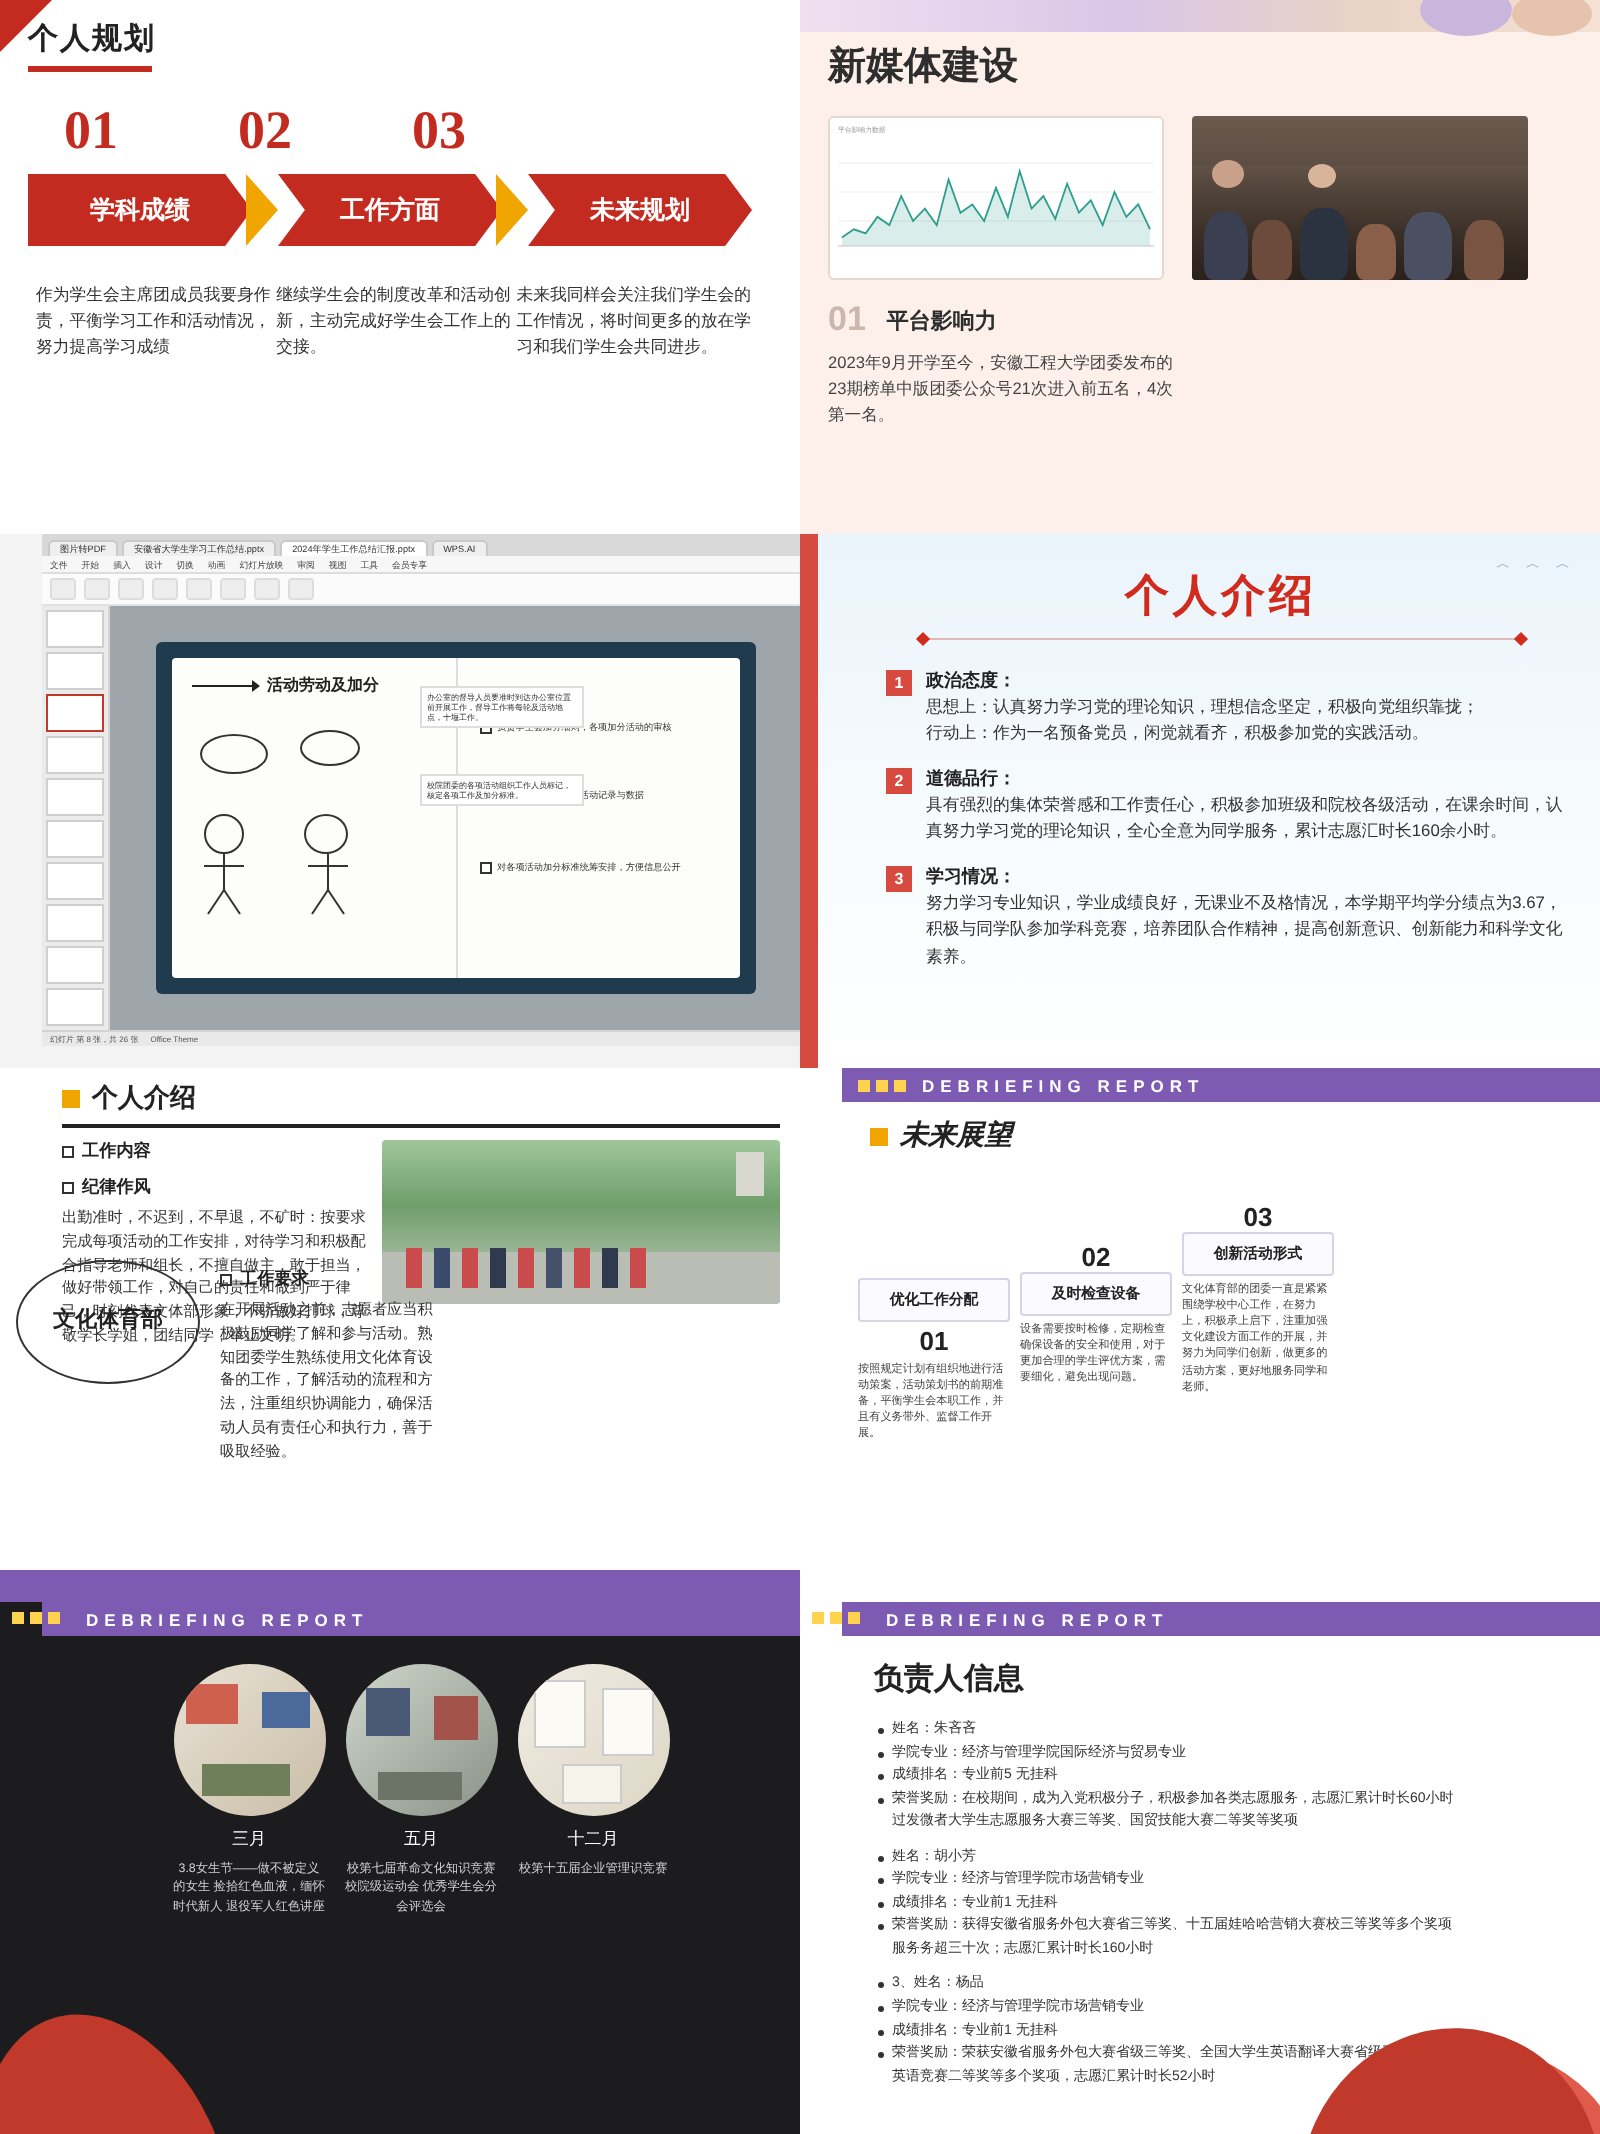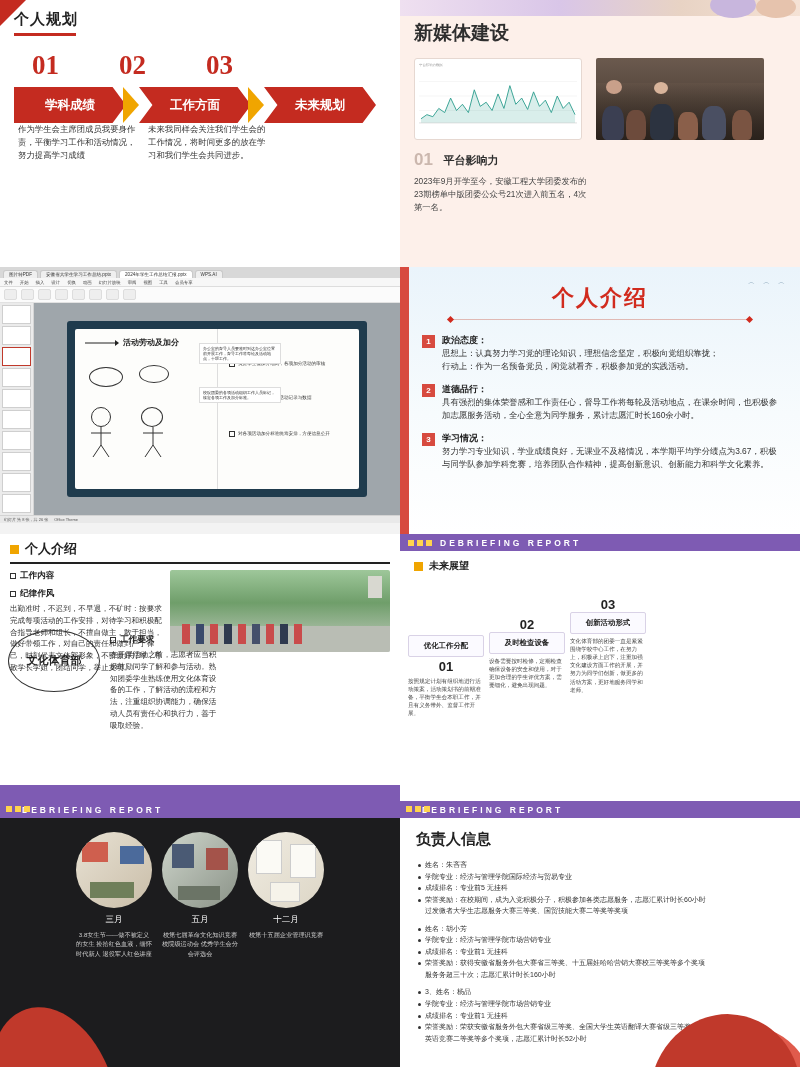--- a/index.html
+++ b/index.html
@@ -9,35 +9,35 @@
     font-family:"Liberation Sans", sans-serif;
     background:#ffffff;
     overflow:hidden;
   }
   .grid {
     width:800px; height:1067px;
     display:grid;
     grid-template-columns:400px 400px;
     grid-template-rows:267px 267px 267px 266px;
   }
-  .cell { position:relative; overflow:hidden; background:#fff; }
+  .cell { position:relative; overflow:hidden; background:#fff;padding-left:21px; }
 
   
   .s1 { background:#ffffff; padding:10px 14px; }
   .s1 .title { font-size:15px; font-weight:bold; color:#222; letter-spacing:1px; }
   .s1 .rule { width:62px; height:3px; background:#c42b20; margin-top:4px; }
   .s1 .nums { display:flex; gap:60px; margin-top:14px; padding-left:18px; }
   .s1 .num { font-size:27px; font-weight:bold; color:#c42b20; font-family:"Liberation Serif", serif; }
   .s1 .arrows { display:flex; margin-top:6px; height:36px; }
   .arw { position:relative; height:36px; display:flex; align-items:center; justify-content:center;
          color:#fff; font-size:12.5px; font-weight:bold; }
   .arw.red { background:#c42b20; width:112px; clip-path:polygon(0 0, 88% 0, 100% 50%, 88% 100%, 0 100%, 12% 50%); }
   .arw.red.first { clip-path:polygon(0 0, 88% 0, 100% 50%, 88% 100%, 0 100%); }
   .arw.y { background:#f0a500; width:16px; clip-path:polygon(0 0, 100% 50%, 0 100%); margin-left:-3px; }
-  .s1 .texts { display:flex; gap:10px; padding:0 4px; }
+  .s1 .texts { display:flex; margin-top:18px; padding:0 4px; }
   .s1 .texts p { font-size:8.4px; line-height:1.55; color:#333; margin:0; width:33%; }
   .s1 .corner-tl { position:absolute; left:0; top:0; width:0; height:0;
       border-top:26px solid #c42b20; border-right:26px solid transparent; }
 
   
   .s2 { background:#fdf0ea; }
   .s2 .topbar { position:absolute; top:0; left:0; right:0; height:16px;
      background:linear-gradient(90deg,#efe0f0 0%, #d9c6e8 40%, #e8d3c4 70%, #f5e2d5 100%); }
   .s2 .blobs { position:absolute; right:0; top:0; width:130px; height:40px; overflow:hidden; }
   .s2 .blob { position:absolute; border-radius:50%; }
@@ -126,21 +126,21 @@
       font-size:11px; font-weight:bold; color:#222; line-height:1.25; }
   .s5 .req { position:absolute; left:110px; top:100px; width:112px; }
   .s5 .purplebar { position:absolute; left:0; right:0; bottom:0; height:16px; background:#7e5bb3; }
 
   
   .s6 { background:#fff; }
   .s6 .topband { height:17px; background:#7e5bb3; color:#fff; font-size:8.5px; letter-spacing:3px;
      display:flex; align-items:center; padding-left:8px; font-weight:bold; }
   .s6 .ttl { display:flex; align-items:center; gap:6px; padding:8px 0 0 14px; }
   .s6 .ttl .sq { width:9px; height:9px; background:#f0a500; }
-  .s6 .ttl .t { font-size:10px; font-weight:bold; color:#222; }
+  .s6 .ttl .t { font-size:14px; font-weight:bold; color:#222;font-style:italic; }
   .s6 .steps { display:flex; gap:5px; padding:10px 8px 0; align-items:flex-start; }
   .s6 .step { width:76px; }
   .s6 .stepnum { font-size:13px; font-weight:bold; color:#222; }
   .s6 .card { border:1px solid #d9d2e6; border-radius:2px; background:#fbfaff; padding:3px 4px;font-family:Liberation Serif, serif; }
   .s6 .ch { font-size:7.4px; font-weight:bold; color:#222; text-align:center; padding:2px 0; }
   .s6 .cb { font-size:5.6px; line-height:1.45; color:#444; }
 
   
   .s7 { background:#1c1c1e; }
   .s7 .topband { height:17px; background:#7e5bb3; color:#fff; font-size:8.5px; letter-spacing:3px;
@@ -188,20 +188,21 @@
     </div>
     <div class="arrows">
       <div class="arw red first">学科成绩</div>
       <div class="arw y"></div>
       <div class="arw red">工作方面</div>
       <div class="arw y"></div>
       <div class="arw red">未来规划</div>
     </div>
     <div class="texts">
       <p>作为学生会主席团成员我要身作责，平衡学习工作和活动情况，努力提高学习成绩</p>
+      <p>继续学生会的制度改革和活动创新，主动完成好学生会工作上的交接。</p>
       <p>未来我同样会关注我们学生会的工作情况，将时间更多的放在学习和我们学生会共同进步。</p>
     </div>
   </div>
 
   <div class="cell s2">
     <div class="topbar"></div>
     <div class="blobs">
       <span class="blob" style="width:46px;height:26px;background:#c8b6dd;right:44px;top:-8px;"></span>
       <span class="blob" style="width:40px;height:22px;background:#e6c3ad;right:4px;top:-4px;"></span>
     </div>
@@ -351,21 +352,21 @@
           <div class="ihead">政治态度：</div>
           <div class="iline">思想上：认真努力学习党的理论知识，理想信念坚定，积极向党组织靠拢；</div>
           <div class="iline">行动上：作为一名预备党员，闲觉就看齐，积极参加党的实践活动。</div>
         </div>
       </div>
 
       <div class="item">
         <div class="bdg">2</div>
         <div>
           <div class="ihead">道德品行：</div>
-          <div class="iline">具有强烈的集体荣誉感和工作责任心，督导工作将每轮及活动地点，在课余时间，也积极参加志愿服务活动，全心全意为同学服务，累计志愿汇时长160余小时。</div>
+          <div class="iline">具有强烈的集体荣誉感和工作责任心，积极参加班级和院校各级活动，在课余时间，认真努力学习党的理论知识，全心全意为同学服务，累计志愿汇时长160余小时。</div>
         </div>
       </div>
 
       <div class="item">
         <div class="bdg">3</div>
         <div>
           <div class="ihead">学习情况：</div>
           <div class="iline">努力学习专业知识，学业成绩良好，无课业不及格情况，本学期平均学分绩点为3.67，积极与同学队参加学科竞赛，培养团队合作精神，提高创新意识、创新能力和科学文化素养。</div>
         </div>
       </div>

